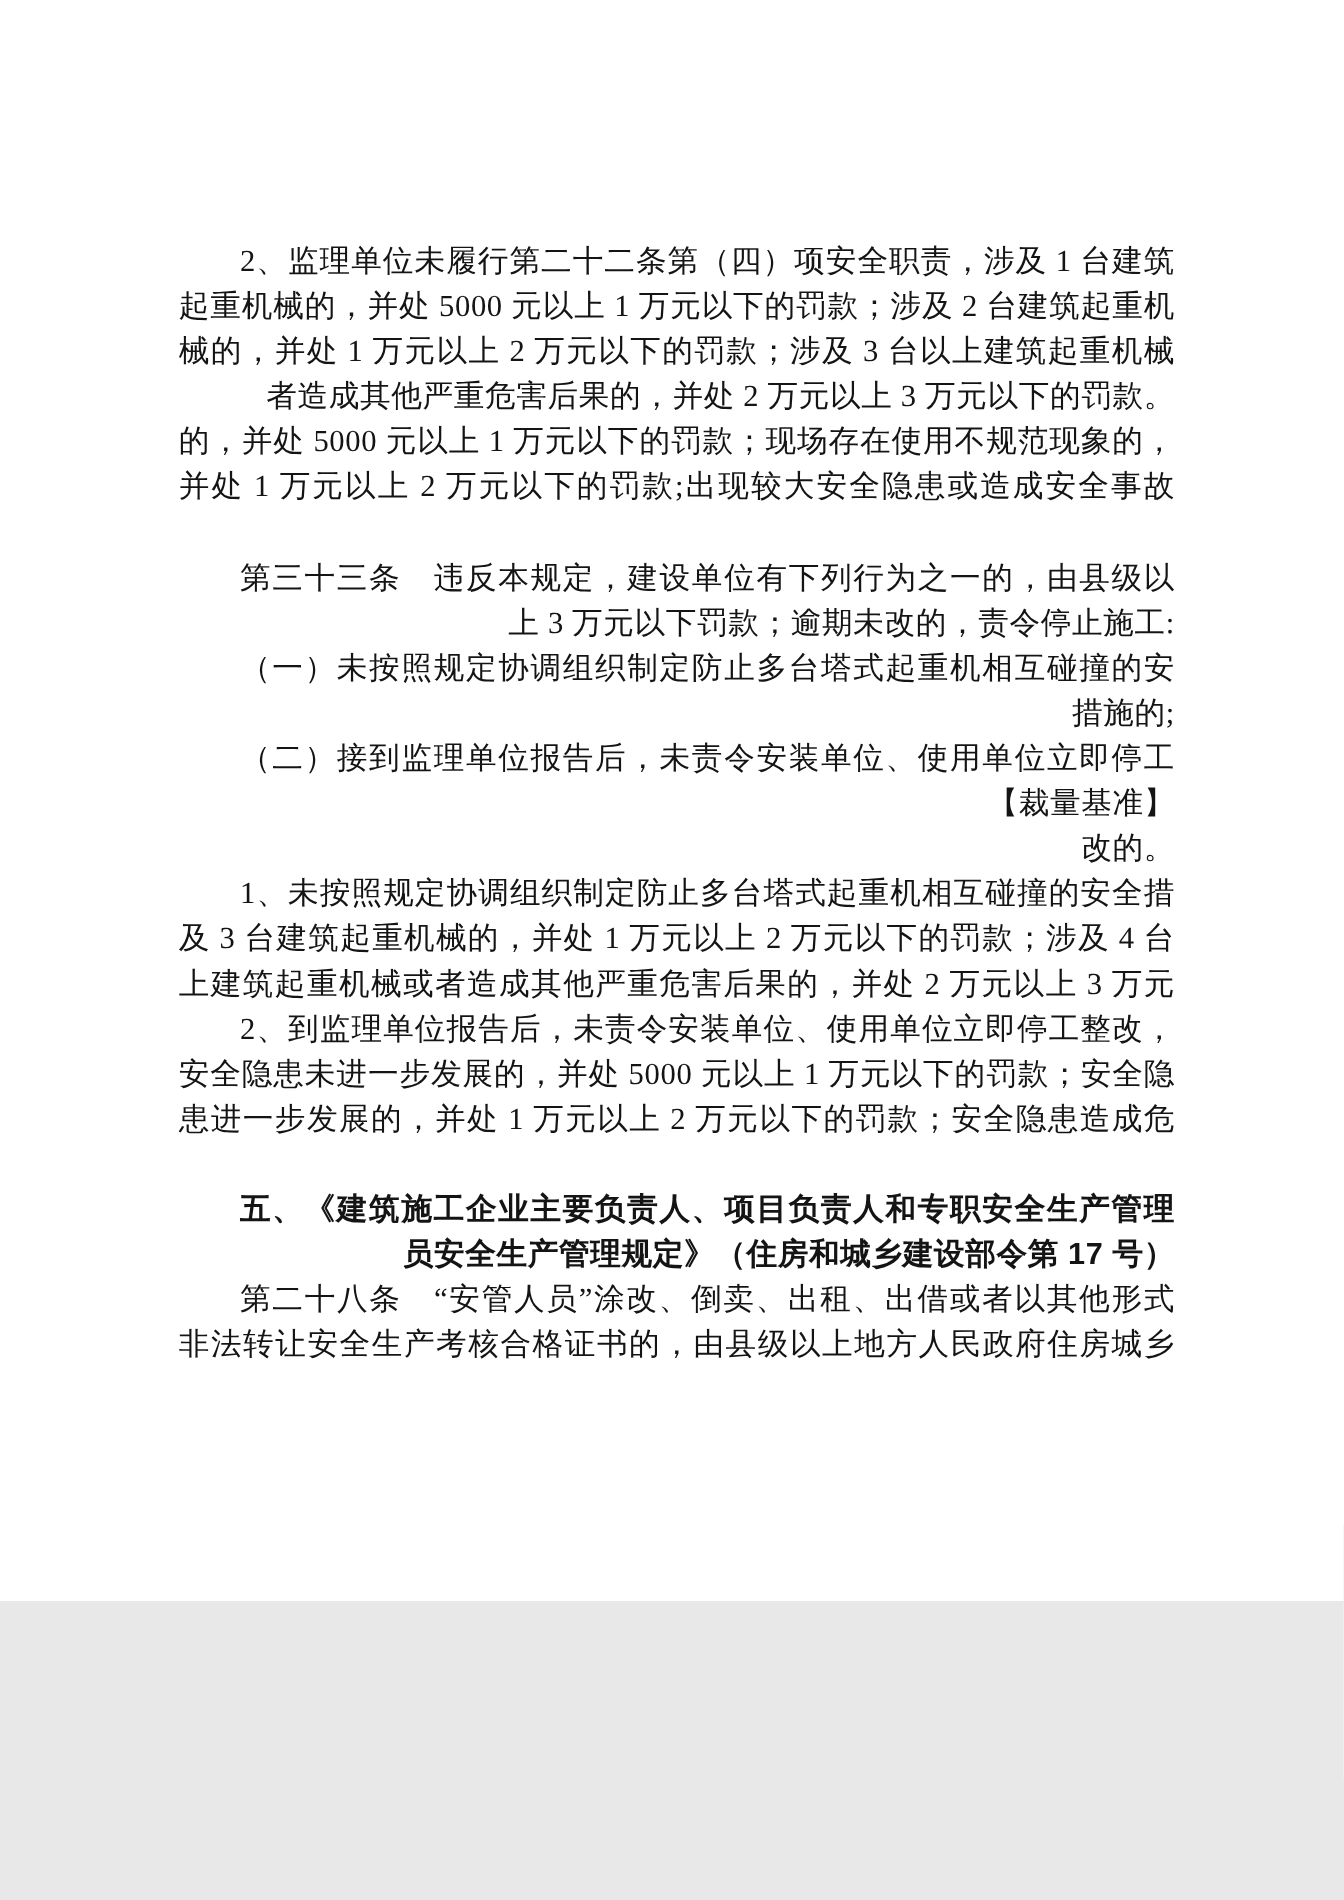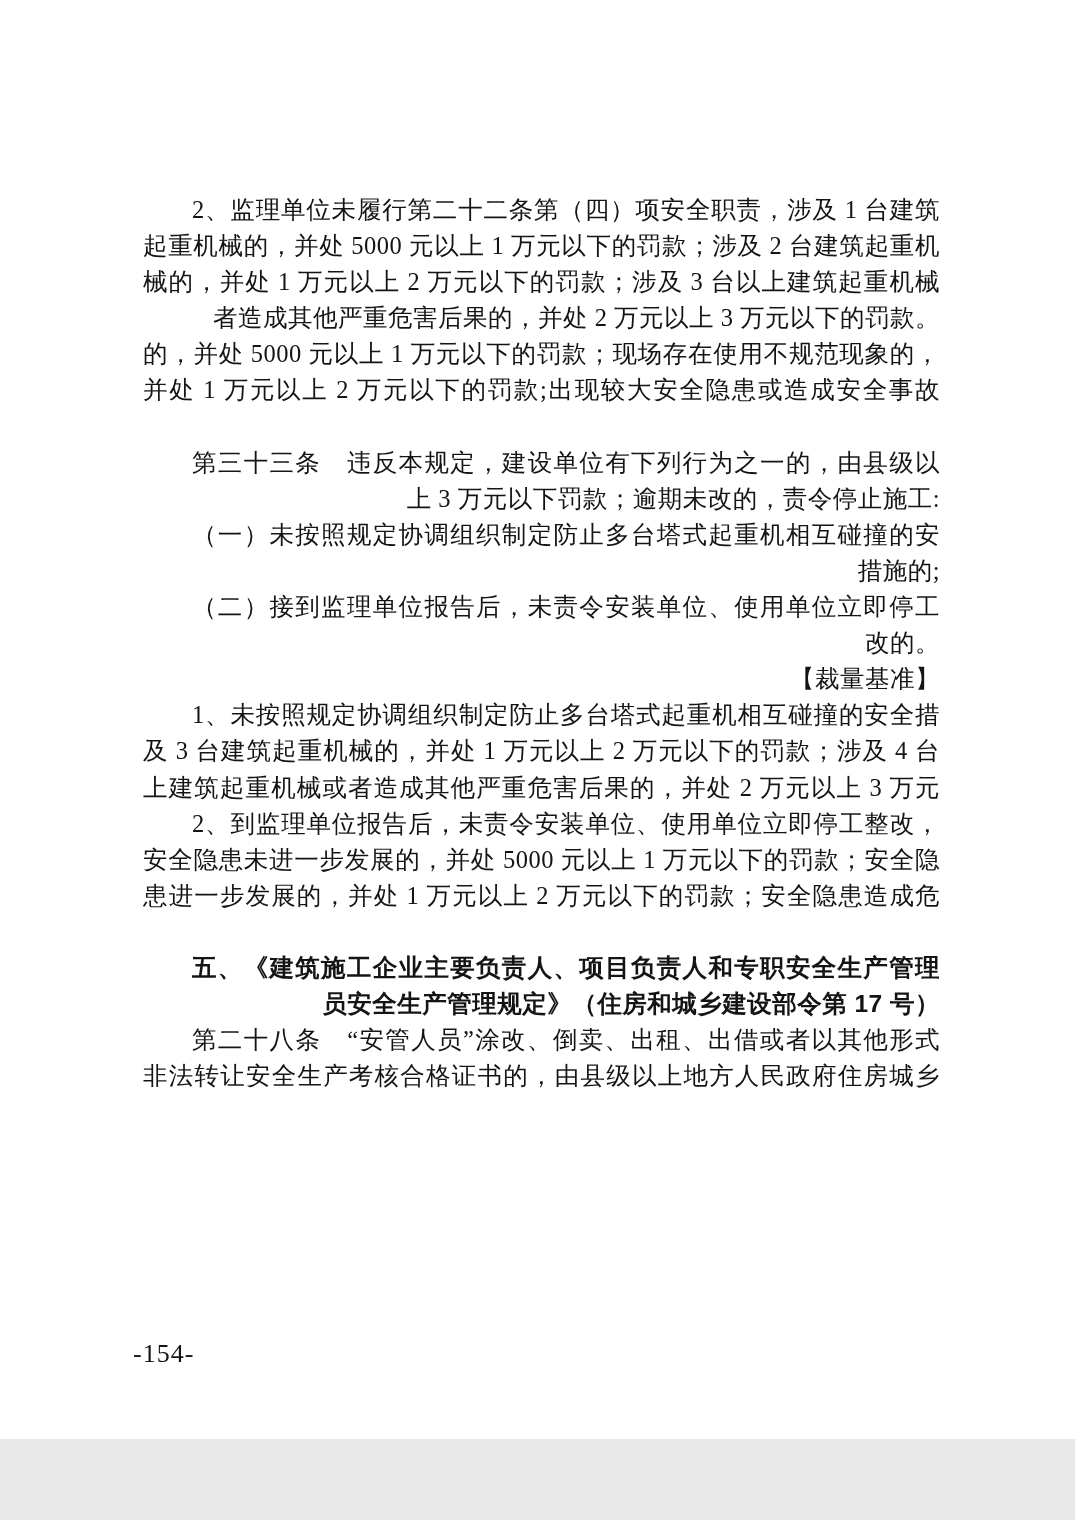--- a/index.html
+++ b/index.html
@@ -3,21 +3,21 @@
 <meta charset="utf-8">
 <style>
   html, body {
     margin: 0;
     padding: 0;
     background: #e8e8e8;
   }
   .page-canvas {
     position: relative;
     width: 1075px;
-    height: 1439px;
+    height: 1281px;
     background: #ffffff;
     overflow: hidden;
     font-family: "Liberation Serif", "DejaVu Serif", serif;
     color: #141414;
   }
   .document {
     position: absolute;
     left: 143px;
     top: 192px;
     width: 797px;
@@ -66,22 +66,22 @@
       <div class="line full">械的，并处 1 万元以上 2 万元以下的罚款；涉及 3 台以上建筑起重机械或</div>
       <div class="line">者造成其他严重危害后果的，并处 2 万元以上 3 万元以下的罚款。</div>
       <div class="line full">的，并处 5000 元以上 1 万元以下的罚款；现场存在使用不规范现象的，</div>
       <div class="line full">并处 1 万元以上 2 万元以下的罚款;出现较大安全隐患或造成安全事故的，</div>
       <div class="spacer"></div>
       <div class="line indent full">第三十三条　违反本规定，建设单位有下列行为之一的，由县级以上</div>
       <div class="line">上 3 万元以下罚款；逾期未改的，责令停止施工:</div>
       <div class="line indent full">（一）未按照规定协调组织制定防止多台塔式起重机相互碰撞的安全</div>
       <div class="line">措施的;</div>
       <div class="line indent full">（二）接到监理单位报告后，未责令安装单位、使用单位立即停工整</div>
+      <div class="line indent">【裁量基准】</div>
       <div class="line">改的。</div>
-      <div class="line indent">【裁量基准】</div>
       <div class="line indent full">1、未按照规定协调组织制定防止多台塔式起重机相互碰撞的安全措</div>
       <div class="line full">及 3 台建筑起重机械的，并处 1 万元以上 2 万元以下的罚款；涉及 4 台以</div>
       <div class="line full">上建筑起重机械或者造成其他严重危害后果的，并处 2 万元以上 3 万元以</div>
       <div class="line indent full">2、到监理单位报告后，未责令安装单位、使用单位立即停工整改，</div>
       <div class="line full">安全隐患未进一步发展的，并处 5000 元以上 1 万元以下的罚款；安全隐</div>
       <div class="line full">患进一步发展的，并处 1 万元以上 2 万元以下的罚款；安全隐患造成危害</div>
       <div class="spacer"></div>
       <div class="line heading indent full">五、《建筑施工企业主要负责人、项目负责人和专职安全生产管理人</div>
       <div class="line heading">员安全生产管理规定》（住房和城乡建设部令第 17 号）</div>
       <div class="line indent full">第二十八条　“安管人员”涂改、倒卖、出租、出借或者以其他形式</div>

